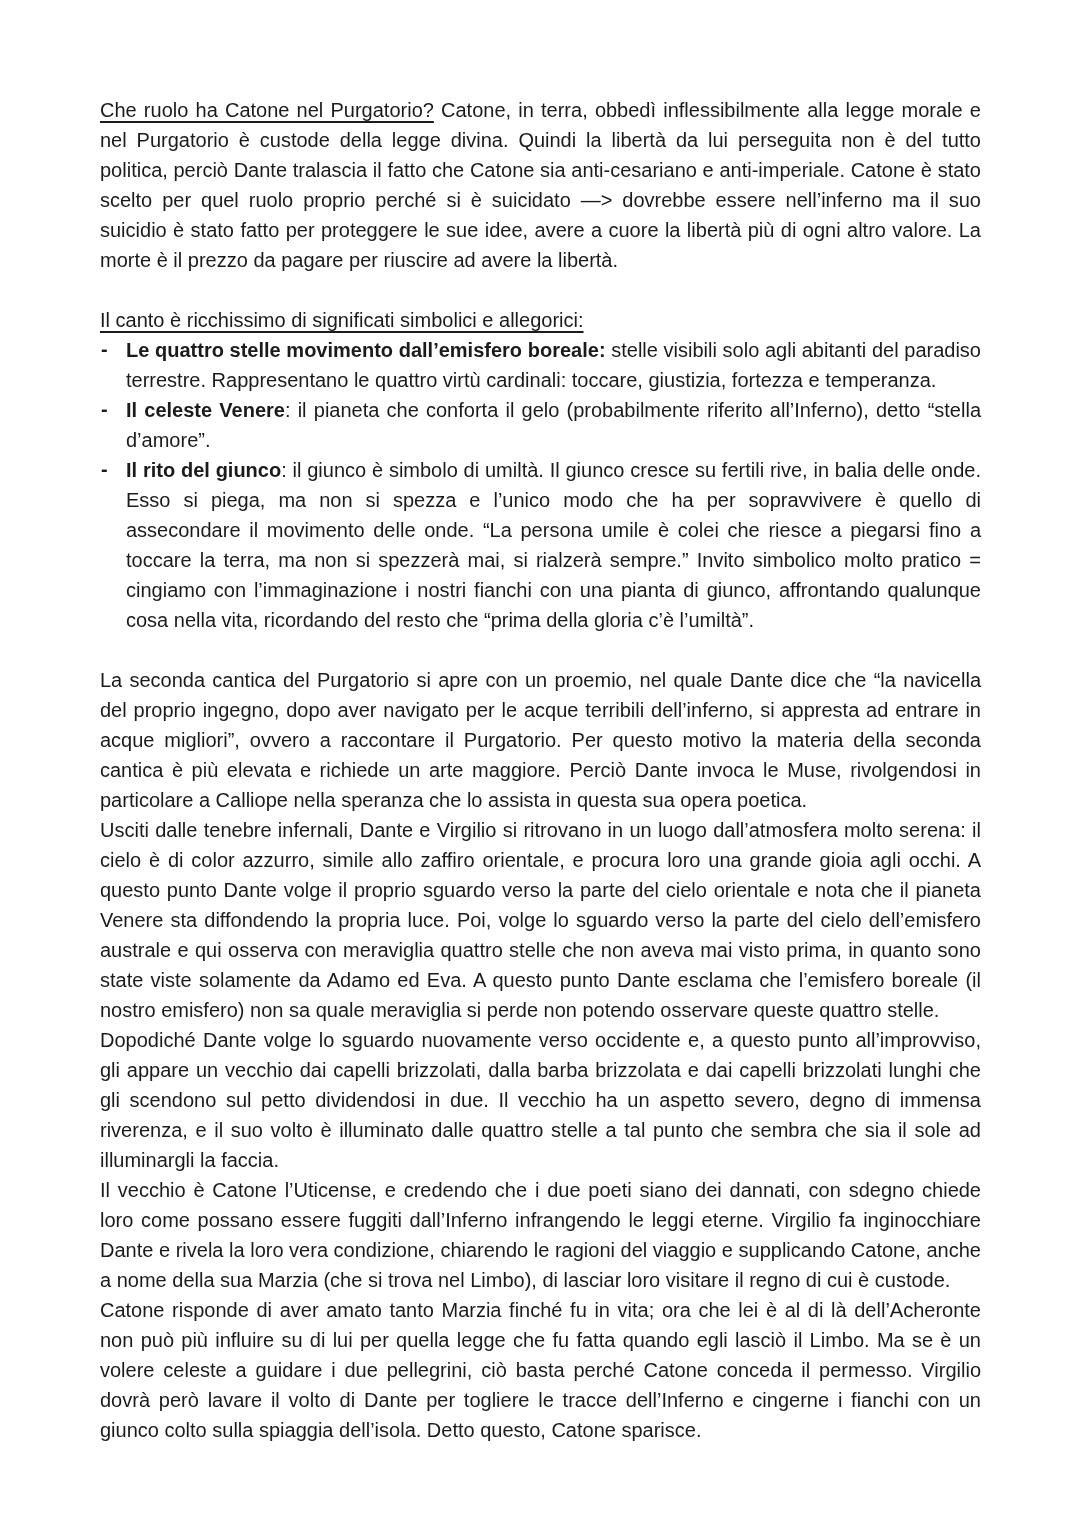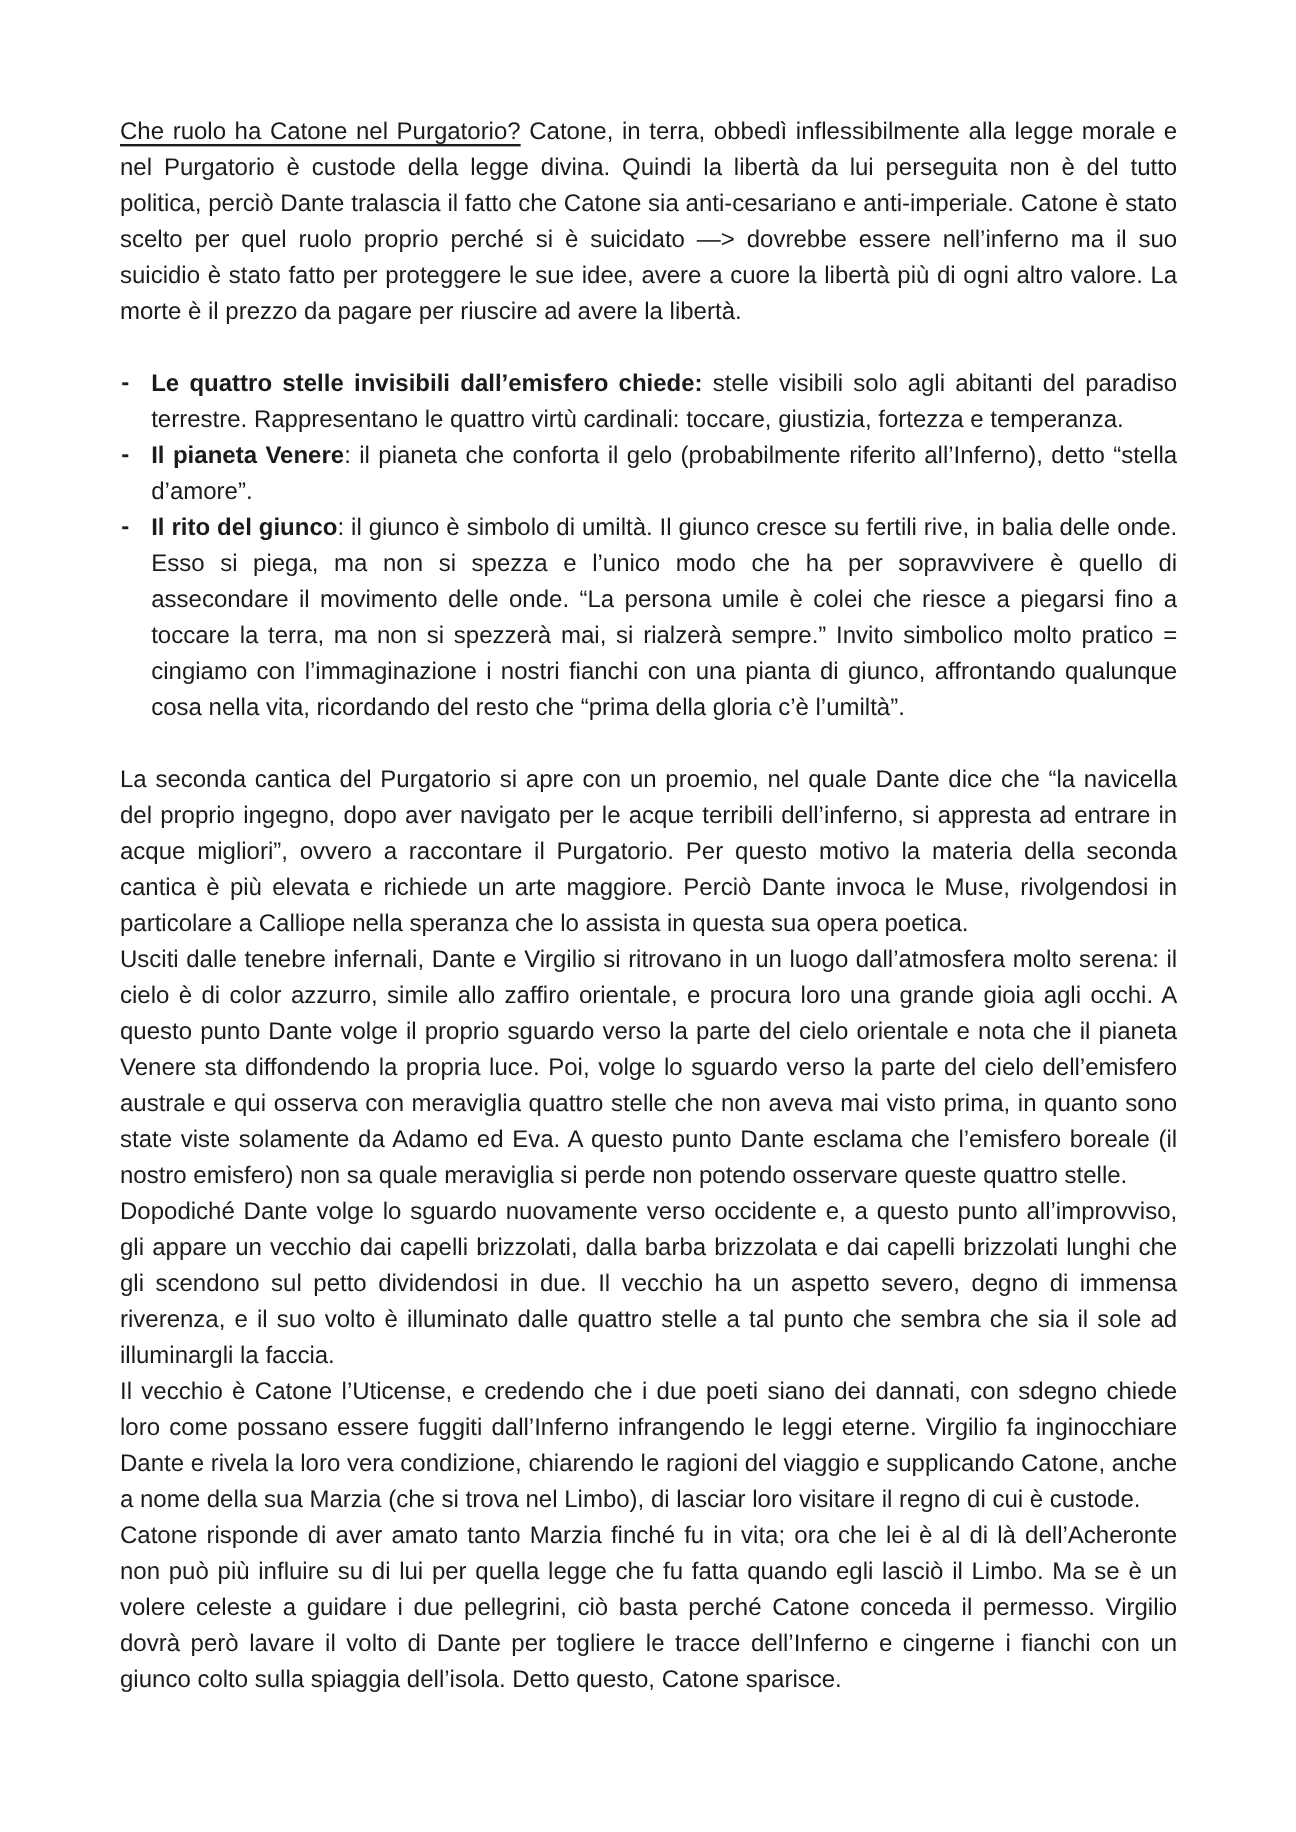--- a/index.html
+++ b/index.html
@@ -48,24 +48,25 @@
     font-weight: bold;
   }
 </style>
 </head>
 <body>
 
 <div class="page">
 
   <p class="spacer-after"><span class="underlined">Che ruolo ha Catone nel Purgatorio?</span><span> Catone, in terra, obbedì inflessibilmente alla legge morale e nel Purgatorio è custode della legge divina. Quindi la libertà da lui perseguita non è del tutto politica, perciò Dante tralascia il fatto che Catone sia anti-cesariano e anti-imperiale. Catone è stato scelto per quel ruolo proprio perché si è suicidato —&gt; dovrebbe essere nell’inferno ma il suo suicidio è stato fatto per proteggere le sue idee, avere a cuore la libertà più di ogni altro valore. La morte è il prezzo da pagare per riuscire ad avere la libertà.</span></p>
 
+  <p><span class="underlined">Il canto è ricchissimo di significati simbolici e allegorici:</span></p>
 
   <ul class="bullets">
-    <li><span class="dash">-</span><span class="bold">Le quattro stelle invisibili dall’emisfero chiede:</span><span> stelle visibili solo agli abitanti del paradiso terrestre. Rappresentano le quattro virtù cardinali: toccare, giustizia, fortezza e temperanza.</span></li>
-    <li><span class="dash">-</span><span class="bold">Il pianeta Venere</span><span>: il pianeta che conforta il gelo (probabilmente riferito all’Inferno), detto “stella d’amore”.</span></li>
+    <li><span class="dash">-</span><span class="bold">Le quattro stelle movimento dall’emisfero boreale:</span><span> stelle visibili solo agli abitanti del paradiso terrestre. Rappresentano le quattro virtù cardinali: toccare, giustizia, fortezza e temperanza.</span></li>
+    <li><span class="dash">-</span><span class="bold">Il celeste Venere</span><span>: il pianeta che conforta il gelo (probabilmente riferito all’Inferno), detto “stella d’amore”.</span></li>
     <li><span class="dash">-</span><span class="bold">Il rito del giunco</span><span>: il giunco è simbolo di umiltà. Il giunco cresce su fertili rive, in balia delle onde. Esso si piega, ma non si spezza e l’unico modo che ha per sopravvivere è quello di assecondare il movimento delle onde. “La persona umile è colei che riesce a piegarsi fino a toccare la terra, ma non si spezzerà mai, si rialzerà sempre.” Invito simbolico molto pratico = cingiamo con l’immaginazione i nostri fianchi con una pianta di giunco, affrontando qualunque cosa nella vita, ricordando del resto che “prima della gloria c’è l’umiltà”.</span></li>
   </ul>
 
   <div>
     <p>La seconda cantica del Purgatorio si apre con un proemio, nel quale Dante dice che “la navicella del proprio ingegno, dopo aver navigato per le acque terribili dell’inferno, si appresta ad entrare in acque migliori”, ovvero a raccontare il Purgatorio. Per questo motivo la materia della seconda cantica è più elevata e richiede un arte maggiore. Perciò Dante invoca le Muse, rivolgendosi in particolare a Calliope nella speranza che lo assista in questa sua opera poetica.</p>
     <p>Usciti dalle tenebre infernali, Dante e Virgilio si ritrovano in un luogo dall’atmosfera molto serena: il cielo è di color azzurro, simile allo zaffiro orientale, e procura loro una grande gioia agli occhi. A questo punto Dante volge il proprio sguardo verso la parte del cielo orientale e nota che il pianeta Venere sta diffondendo la propria luce. Poi, volge lo sguardo verso la parte del cielo dell’emisfero australe e qui osserva con meraviglia quattro stelle che non aveva mai visto prima, in quanto sono state viste solamente da Adamo ed Eva. A questo punto Dante esclama che l’emisfero boreale (il nostro emisfero) non sa quale meraviglia si perde non potendo osservare queste quattro stelle.</p>
     <p>Dopodiché Dante volge lo sguardo nuovamente verso occidente e, a questo punto all’improvviso, gli appare un vecchio dai capelli brizzolati, dalla barba brizzolata e dai capelli brizzolati lunghi che gli scendono sul petto dividendosi in due. Il vecchio ha un aspetto severo, degno di immensa riverenza, e il suo volto è illuminato dalle quattro stelle a tal punto che sembra che sia il sole ad illuminargli la faccia.</p>
     <p>Il vecchio è Catone l’Uticense, e credendo che i due poeti siano dei dannati, con sdegno chiede loro come possano essere fuggiti dall’Inferno infrangendo le leggi eterne. Virgilio fa inginocchiare Dante e rivela la loro vera condizione, chiarendo le ragioni del viaggio e supplicando Catone, anche a nome della sua Marzia (che si trova nel Limbo), di lasciar loro visitare il regno di cui è custode.</p>
     <p>Catone risponde di aver amato tanto Marzia finché fu in vita; ora che lei è al di là dell’Acheronte non può più influire su di lui per quella legge che fu fatta quando egli lasciò il Limbo. Ma se è un volere celeste a guidare i due pellegrini, ciò basta perché Catone conceda il permesso. Virgilio dovrà però lavare il volto di Dante per togliere le tracce dell’Inferno e cingerne i fianchi con un giunco colto sulla spiaggia dell’isola. Detto questo, Catone sparisce.</p>
   </div>

